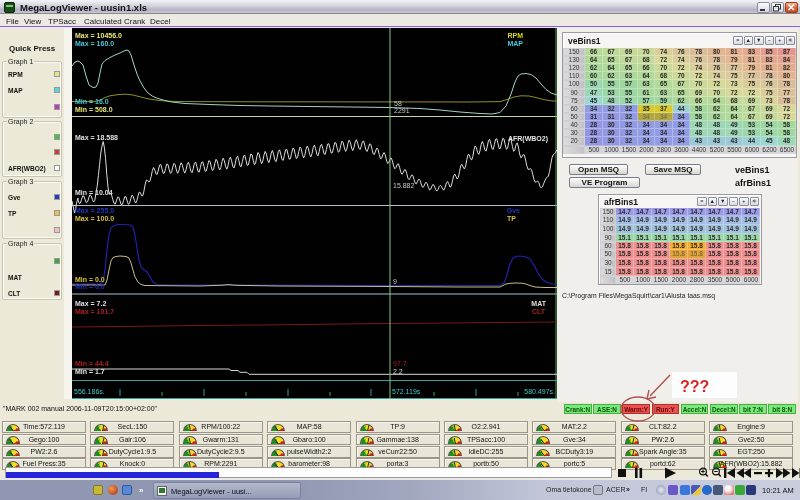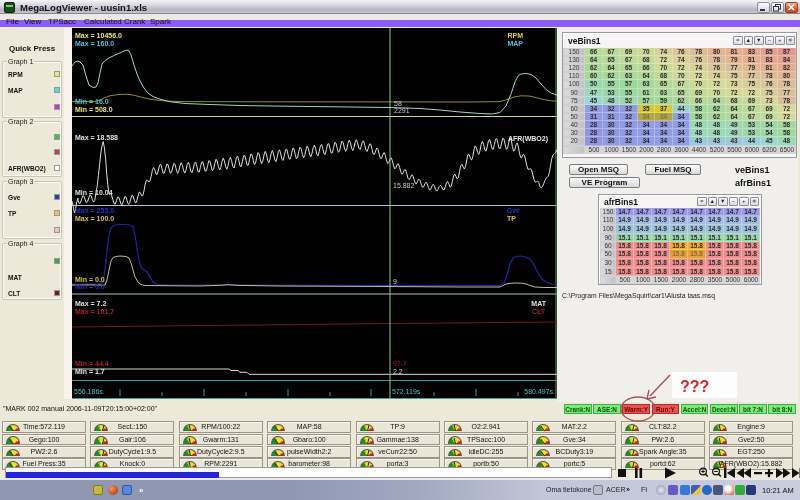--- a/index.html
+++ b/index.html
@@ -8,21 +8,21 @@
   background:linear-gradient(#f4f4f8,#d4d3dd 45%,#b6b3c4 75%,#c6c4d2); border-bottom:1px solid #8a8796; }
 #titlebar .ticon { position:absolute; left:4px; top:1.5px; width:11px; height:11px;
   background:#1a4a1a; border:1px solid #0a2a0a; border-radius:2px; }
 #titlebar .ticon:after { content:""; position:absolute; left:1px; top:2px; width:7px; height:2px; background:#7ac87a; }
 #titlebar .ttext { position:absolute; left:20px; top:1.5px; font-size:9.5px; font-weight:bold; color:#111; }
 .wbtn { position:absolute; top:2px; width:13px; height:11px; border:1px solid #8890a0; border-radius:2px;
   background:linear-gradient(#fbfbfe,#d5d5e0); line-height:0; }
 .wbtn svg { display:block; margin:0 auto; }
 #wclose { background:linear-gradient(#f5b296,#d55c2e 60%,#c24f24); border-color:#9a4018; }
 #menubar { position:absolute; left:0; top:15px; width:800px; height:12px; background:#ebe9e2;
-  border-bottom:7px solid #8b5cf6; font-size:8px; color:#111; }
+  border-bottom:1px solid #8b5cf6; font-size:8px; color:#111; }
 #menubar span { position:absolute; top:1.5px; }
 #client { position:absolute; left:0; top:28px; width:800px; height:451px; background:#ece9d8; }
 #rightpanel { position:absolute; left:557px; top:0px; width:241px; height:374px; background:#f0efec; }
 .qv { position:absolute; left:9px; top:16px; font-size:8px; font-weight:bold; color:#111; }
 .gbox { position:absolute; left:2px; width:60px; border:1px solid #c9c5b4; border-radius:2px;
   box-shadow:inset 0 0 0 1px #fbfaf4; }
 .gbox .cap { position:absolute; left:4px; top:-4px; font-size:7px; color:#222; background:#ece9d8; padding:0 1px; }
 .grow { position:absolute; left:5px; font-size:6.6px; font-weight:bold; color:#111; }
 .sq { position:absolute; width:5.5px; height:5.5px; border:1px solid #999; }
 .gr { position:absolute; }
@@ -100,21 +100,21 @@
       <svg width="11" height="9">
         <path d="M2.5 1.5 L8 7 M8 1.5 L2.5 7" stroke="#fff" stroke-width="1.6"></path>
       </svg>
     </div>
 </div>
 <div id="menubar">
   <span style="left:6px">File</span>
     <span style="left:24px">View</span>
     <span style="left:48px">TPSacc</span>
   <span style="left:84px">Calculated Crank</span>
-    <span style="left:150px">Spark</span>
+    <span style="left:150px">Decel</span>
 </div>
 <div id="client">
 <div id="rightpanel"></div>
 <div style="position:absolute;left:64px;top:0;width:8px;height:371px;background:#f6f4ec"></div>
 <div class="qv">Quick Press</div>
 <div class="gbox" style="top:33px;height:57px">
       <span class="cap">Graph 1</span>
   <span class="grow" style="top:9px">RPM</span>
       <span class="sq" style="left:51px;top:9px;background:#e6e67e"></span>
   <span class="grow" style="top:25px">MAP</span>
@@ -385,21 +385,21 @@
 <div class="vl" style="left:638px;top:118px;width:17px;height:8px">2000</div>
 <div class="vl" style="left:655px;top:118px;width:18px;height:8px">2800</div>
 <div class="vl" style="left:673px;top:118px;width:17px;height:8px">3600</div>
 <div class="vl" style="left:690px;top:118px;width:18px;height:8px">4400</div>
 <div class="vl" style="left:708px;top:118px;width:18px;height:8px">5200</div>
 <div class="vl" style="left:726px;top:118px;width:17px;height:8px">5500</div>
 <div class="vl" style="left:743px;top:118px;width:18px;height:8px">6000</div>
 <div class="vl" style="left:761px;top:118px;width:17px;height:8px">6200</div>
 <div class="vl" style="left:778px;top:118px;width:18px;height:8px">6500</div>
 <div class="xpbtn" style="left:569px;top:135.5px;width:59px">Open MSQ</div>
-<div class="xpbtn" style="left:645px;top:135.5px;width:56px">Fuel MSQ</div>
+<div class="xpbtn" style="left:645px;top:135.5px;width:56px">Save MSQ</div>
 <div class="blabel" style="left:735px;top:137px">veBins1</div>
 <div class="xpbtn" style="left:569px;top:148.5px;width:71px">VE Program</div>
 <div class="blabel" style="left:735px;top:150px">afrBins1</div>
 <div class="panel" style="left:598px;top:166px;width:164px;height:91px"></div>
 <div class="ptitle" style="left:604px;top:169px">afrBins1</div>
 <div class="pbtns" style="left:697px;top:169px">
       <span class="pb">=</span>
       <span class="pb">▲</span>
       <span class="pb">▼</span>
       <span class="pb">−</span>
@@ -681,20 +681,24 @@
     <text x="80" y="27" fill="#dd2222" font-size="16" font-weight="bold" font-family="Liberation Sans, sans-serif">???</text>
     <line x1="70" y1="10" x2="50" y2="31" stroke="#b05050" stroke-width="1.4"></line>
     <path d="M47 34 L49 25 M47 34 L56 32" stroke="#b05050" stroke-width="1.4" fill="none"></path>
     <ellipse cx="38" cy="44" rx="17" ry="12" fill="none" stroke="#b05050" stroke-width="1.3"></ellipse>
   </svg>
 <div id="taskbar">
   <span class="ql" style="left:93px;background:#c8b838;border:1px solid #887820"></span>
   <span class="ql" style="left:108px;background:radial-gradient(circle at 35% 35%,#f09858,#a82808);border-radius:50%"></span>
   <span class="ql" style="left:122px;background:#5888d8;border:1px solid #305898"></span>
   <span class="trtext" style="left:139px;color:#ffffff;font-weight:bold;font-size:8px">»</span>
+  <div id="taskbtn">
+      <span class="i"></span>
+      <span class="t">MegaLogViewer - uusi...</span>
+    </div>
   <span class="trtext" style="left:546px">Oma tietokone</span>
   <span class="tricon" style="left:593px;background:#b8bcd0;border:1px solid #777"></span>
   <span class="trtext" style="left:606px">ACER</span>
   <span class="trtext" style="left:626px;font-weight:bold">»</span>
   <span class="trtext" style="left:641px">FI</span>
   <span class="tricon" style="left:656px;background:radial-gradient(#e8e8f0,#8890b0);border-radius:50%"></span>
   <span class="tricon" style="left:668px;background:#6858c8"></span>
   <span class="tricon" style="left:680px;background:#3878d8"></span>
   <span class="tricon" style="left:691px;background:linear-gradient(135deg,#4858c0 50%,#e8c838 50%)"></span>
   <span class="tricon" style="left:702px;background:#2868c8;border-radius:50%"></span>

